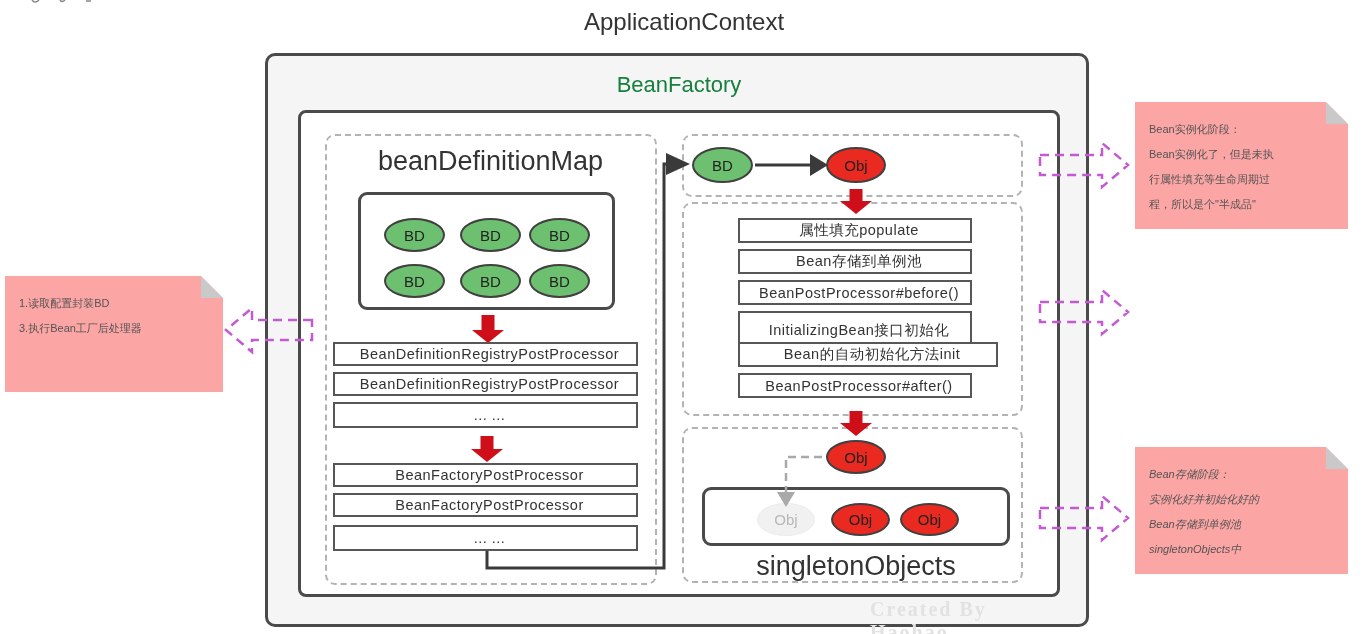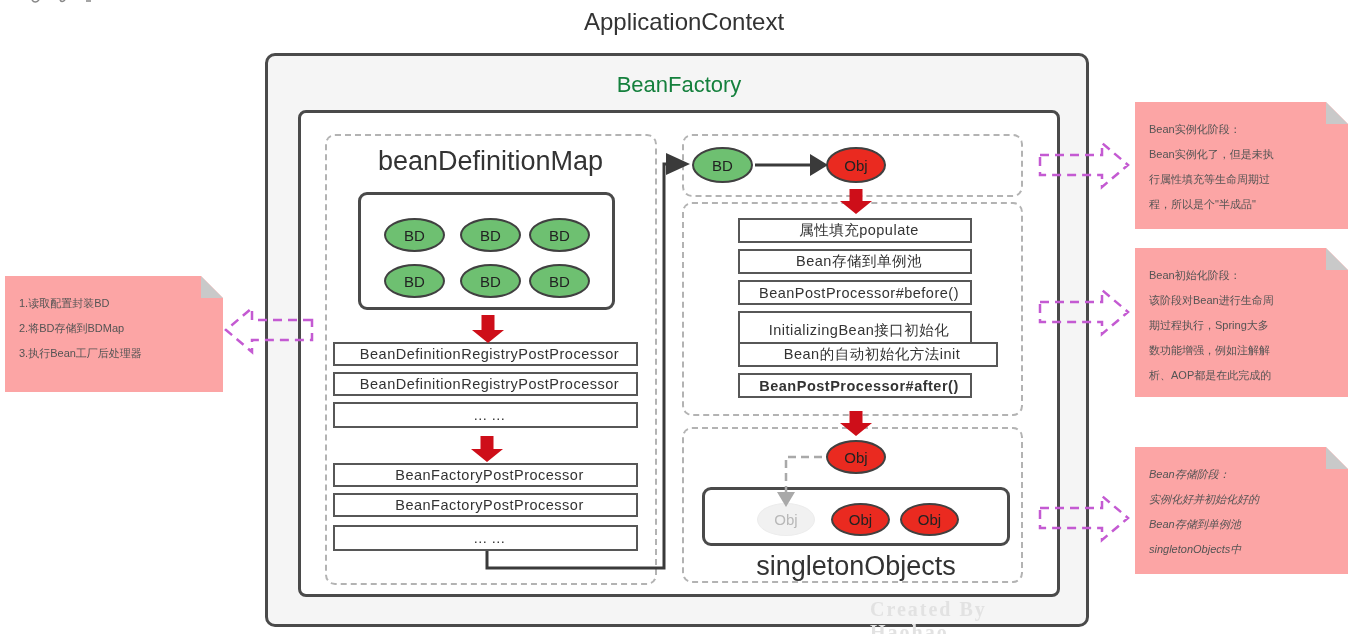--- a/index.html
+++ b/index.html
@@ -69,54 +69,45 @@
   <div class="abs dashed" style="left:682px;top:134px;width:341px;height:63px;"></div>
   <div class="ell green abs" style="left:692px;top:147px;width:61px;height:36px;">BD</div>
   <div class="ell redell abs" style="left:826px;top:147px;width:60px;height:36px;">Obj</div>
 
   <div class="abs dashed" style="left:682px;top:202px;width:341px;height:214px;"></div>
   <div class="abs prow" style="left:738px;top:218px;width:234px;height:25px;">属性填充populate</div>
   <div class="abs prow" style="left:738px;top:249px;width:234px;height:25px;">Bean存储到单例池</div>
   <div class="abs prow" style="left:738px;top:280px;width:234px;height:25px;">BeanPostProcessor#before()</div>
   <div class="abs prow" style="left:738px;top:311px;width:234px;height:38px;">InitializingBean接口初始化</div>
   <div class="abs prow" style="left:738px;top:342px;width:260px;height:25px;">Bean的自动初始化方法init</div>
-  <div class="abs prow" style="left:738px;top:373px;width:234px;height:25px;font-weight:bold;">BeanPostProcessor#after()</div>
+  <div class="abs prow" style="left:738px;top:373px;width:234px;height:25px;">BeanPostProcessor#after()</div>
 
   <div class="abs dashed" style="left:682px;top:427px;width:341px;height:156px;"></div>
   <div class="ell redell abs" style="left:826px;top:440px;width:60px;height:34px;">Obj</div>
   <div class="abs solidbox" style="left:702px;top:487px;width:308px;height:59px;">
     <div class="ell faded" style="position:absolute;left:52px;top:13px;width:58px;height:33px;">Obj</div>
     <div class="ell redell" style="position:absolute;left:126px;top:13px;width:59px;height:33px;">Obj</div>
     <div class="ell redell" style="position:absolute;left:195px;top:13px;width:59px;height:33px;">Obj</div>
   </div>
   <div class="abs ctr sec-title" style="left:706px;top:551px;width:300px;">singletonObjects</div>
 
   <div class="abs note" style="left:5px;top:276px;width:218px;height:116px;">
     <div>1.读取配置封装BD</div>
-    <div>2.将BD存储到BDMap</div>
     <div>3.执行Bean工厂后处理器</div>
     <div class="fold"></div>
   </div>
 
   <div class="abs note" style="left:1135px;top:102px;width:213px;height:127px;">
     <div>Bean实例化阶段：</div>
     <div>Bean实例化了，但是未执</div>
     <div>行属性填充等生命周期过</div>
     <div>程，所以是个"半成品"</div>
     <div class="fold"></div>
   </div>
 
-  <div class="abs note" style="left:1135px;top:248px;width:213px;height:149px;">
-    <div>Bean初始化阶段：</div>
-    <div>该阶段对Bean进行生命周</div>
-    <div>期过程执行，Spring大多</div>
-    <div>数功能增强，例如注解解</div>
-    <div>析、AOP都是在此完成的</div>
-    <div class="fold"></div>
-  </div>
 
   <div class="abs note" style="left:1135px;top:447px;width:213px;height:127px;font-style:italic;">
     <div>Bean存储阶段：</div>
     <div>实例化好并初始化好的</div>
     <div>Bean存储到单例池</div>
     <div>singletonObjects中</div>
     <div class="fold"></div>
   </div>
 
   <div class="abs watermark">Created By Haohao</div>

